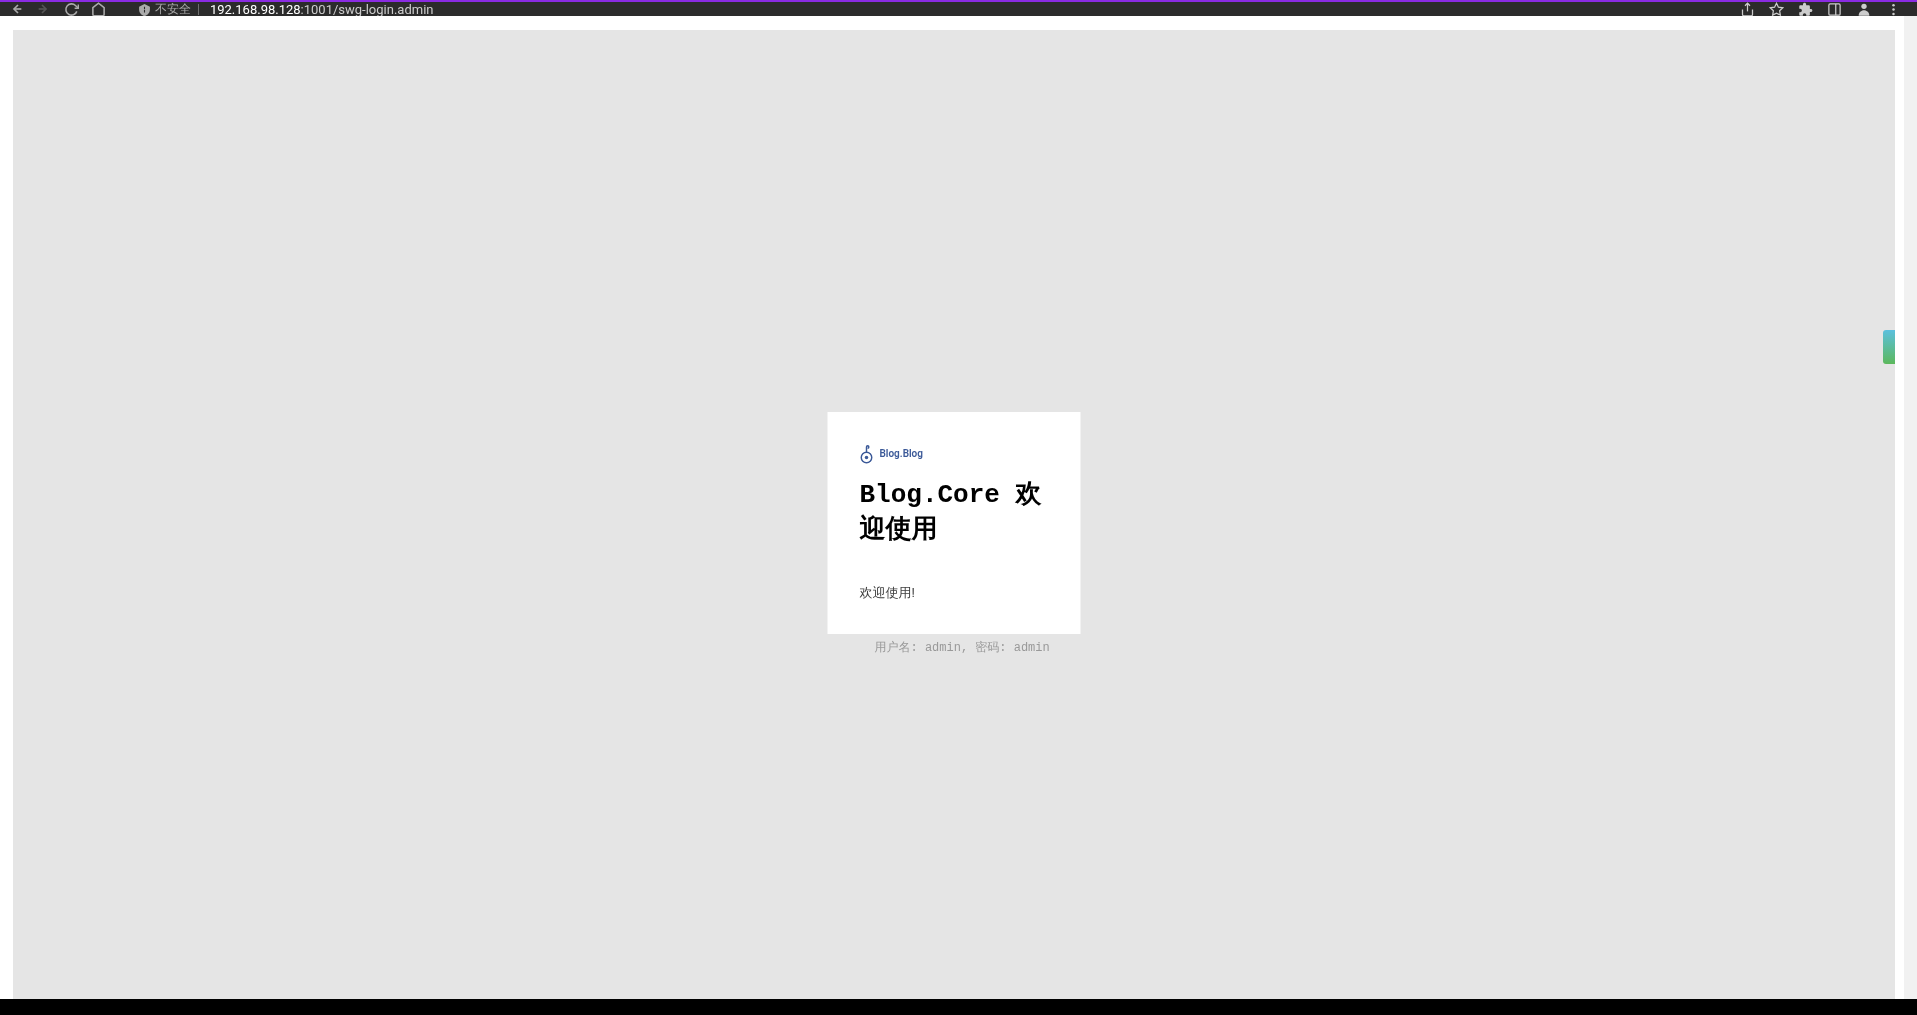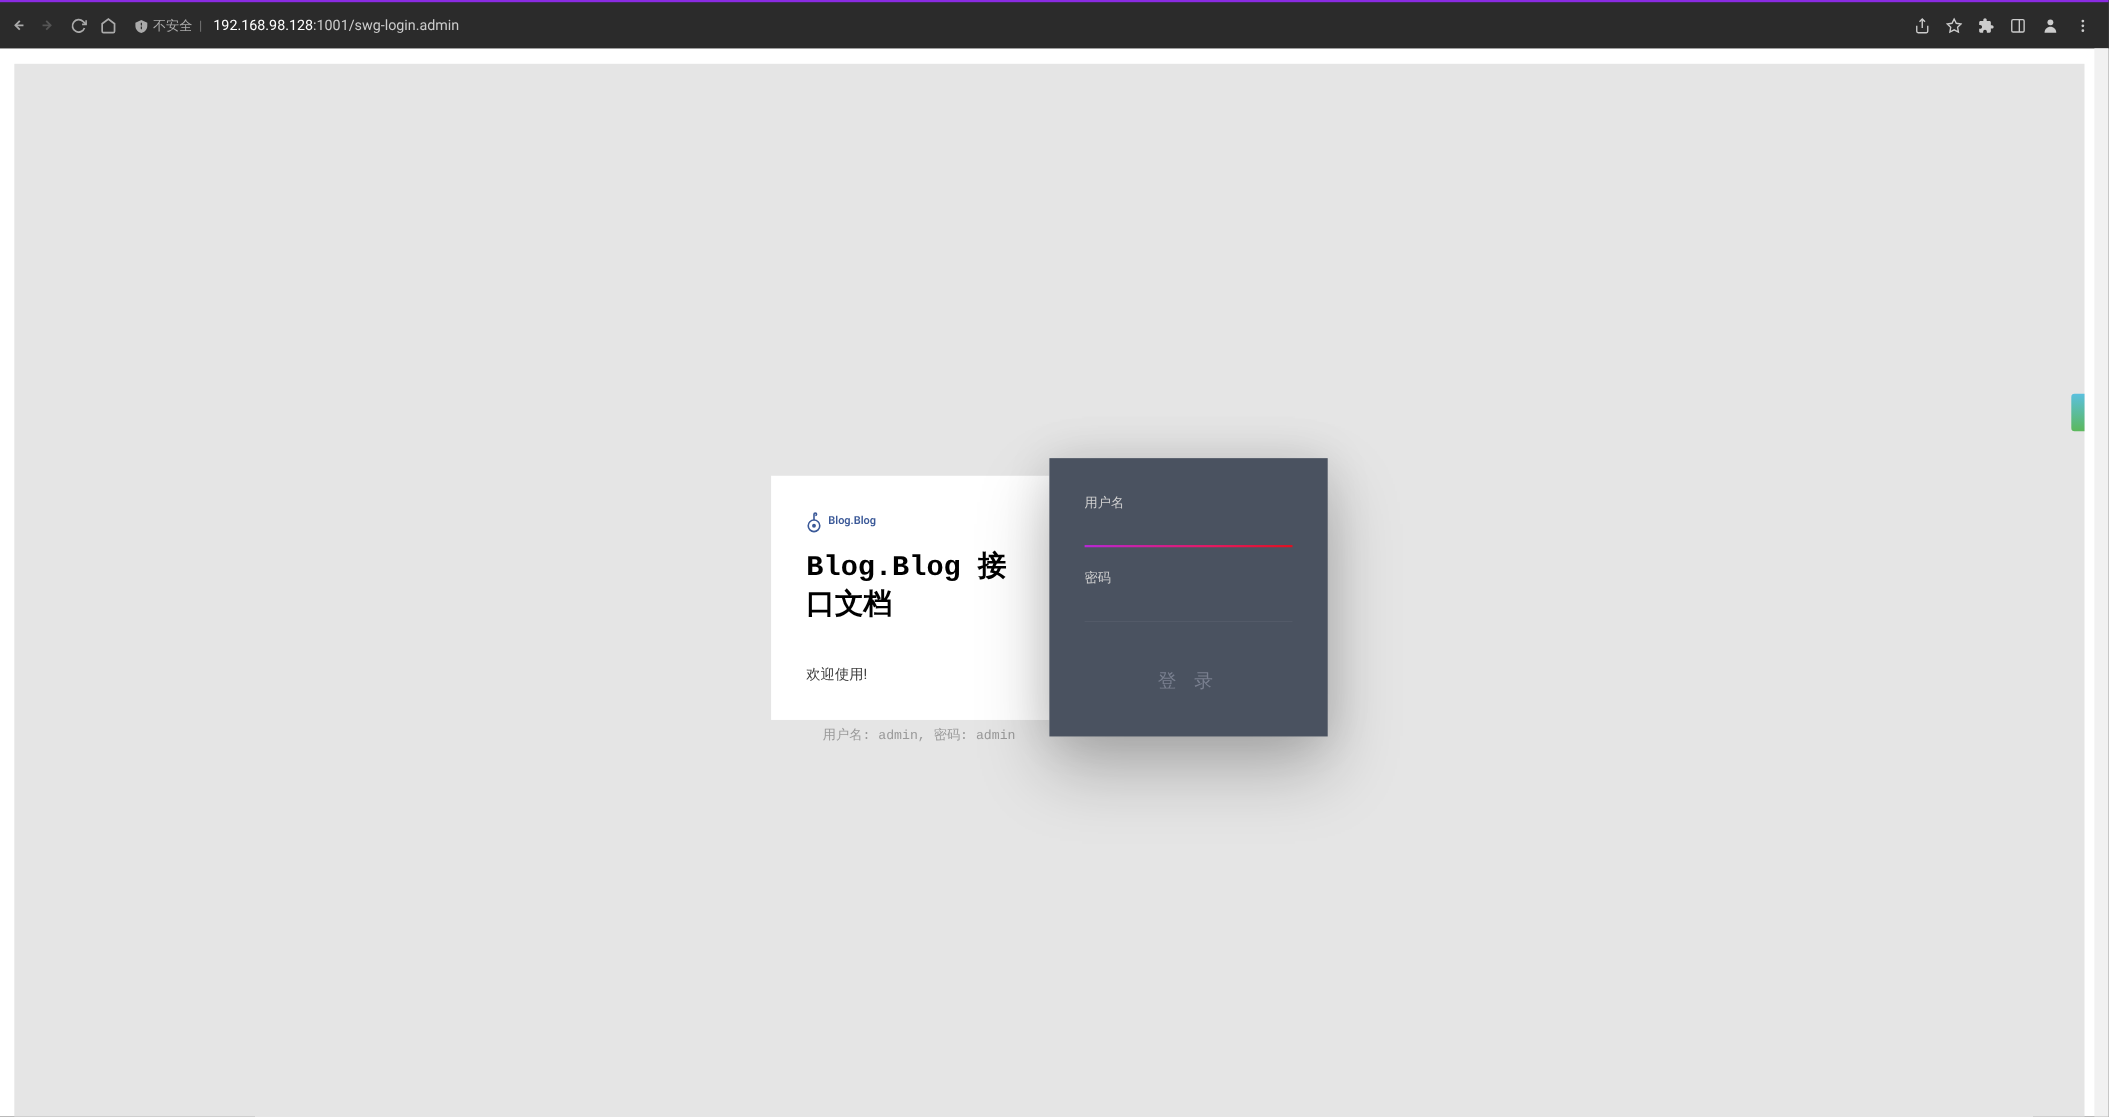--- a/index.html
+++ b/index.html
@@ -8,26 +8,26 @@
       box-sizing: border-box;
     }
     body {
       font-family: -apple-system, BlinkMacSystemFont, "Segoe UI", Roboto, sans-serif;
       background: #000;
       width: 1917px;
       height: 1015px;
       overflow: hidden;
     }
     .browser-chrome {
-      height: 44px;
+      height: 16px;
       background: #2b2b2b;
       display: flex;
       align-items: center;
       padding: 0 8px;
-      gap: 8px;
+      gap: 24px;
       border-top: 2px solid #8a2be2;
     }
     .nav-buttons {
       display: flex;
       gap: 12px;
       align-items: center;
     }
     .nav-icon {
       color: #aaa;
       cursor: pointer;
@@ -290,31 +290,20 @@
     <div class="login-wrapper">
       <div class="info-card">
         <div class="brand">
           <svg class="brand-icon" viewBox="0 0 24 32" fill="none">
             <ellipse cx="12" cy="22" rx="9" ry="9" stroke="#3b5998" stroke-width="2.5"></ellipse>
             <circle cx="12" cy="22" r="3" fill="#3b5998"></circle>
             <path d="M12 13 L12 4 Q12 2 14 2 Q16 2 16 4 Q16 6 14 6" stroke="#3b5998" stroke-width="2.5" fill="none"></path>
           </svg>
           <span class="brand-text">Blog.Blog</span>
         </div>
-        <div class="info-title">Blog.Blog 接口文档</div>
+        <div class="info-title">Blog.Core 欢迎使用</div>
         <div class="welcome-text">欢迎使用!</div>
         <div class="hint-text">用户名: admin, 密码: admin</div>
-      </div>
-      <div class="login-card">
-        <div class="field-label">用户名</div>
-        <div class="input-wrap focused">
-          <input type="text" class="text-input" value="" style="">
-        </div>
-        <div class="field-label">密码</div>
-        <div class="input-wrap">
-          <input type="password" class="text-input" value="" style="">
-        </div>
-        <button class="login-btn">登 录</button>
       </div>
     </div>
     <div class="side-tab"></div>
   </div>
 </div>
 
 </body></html>

